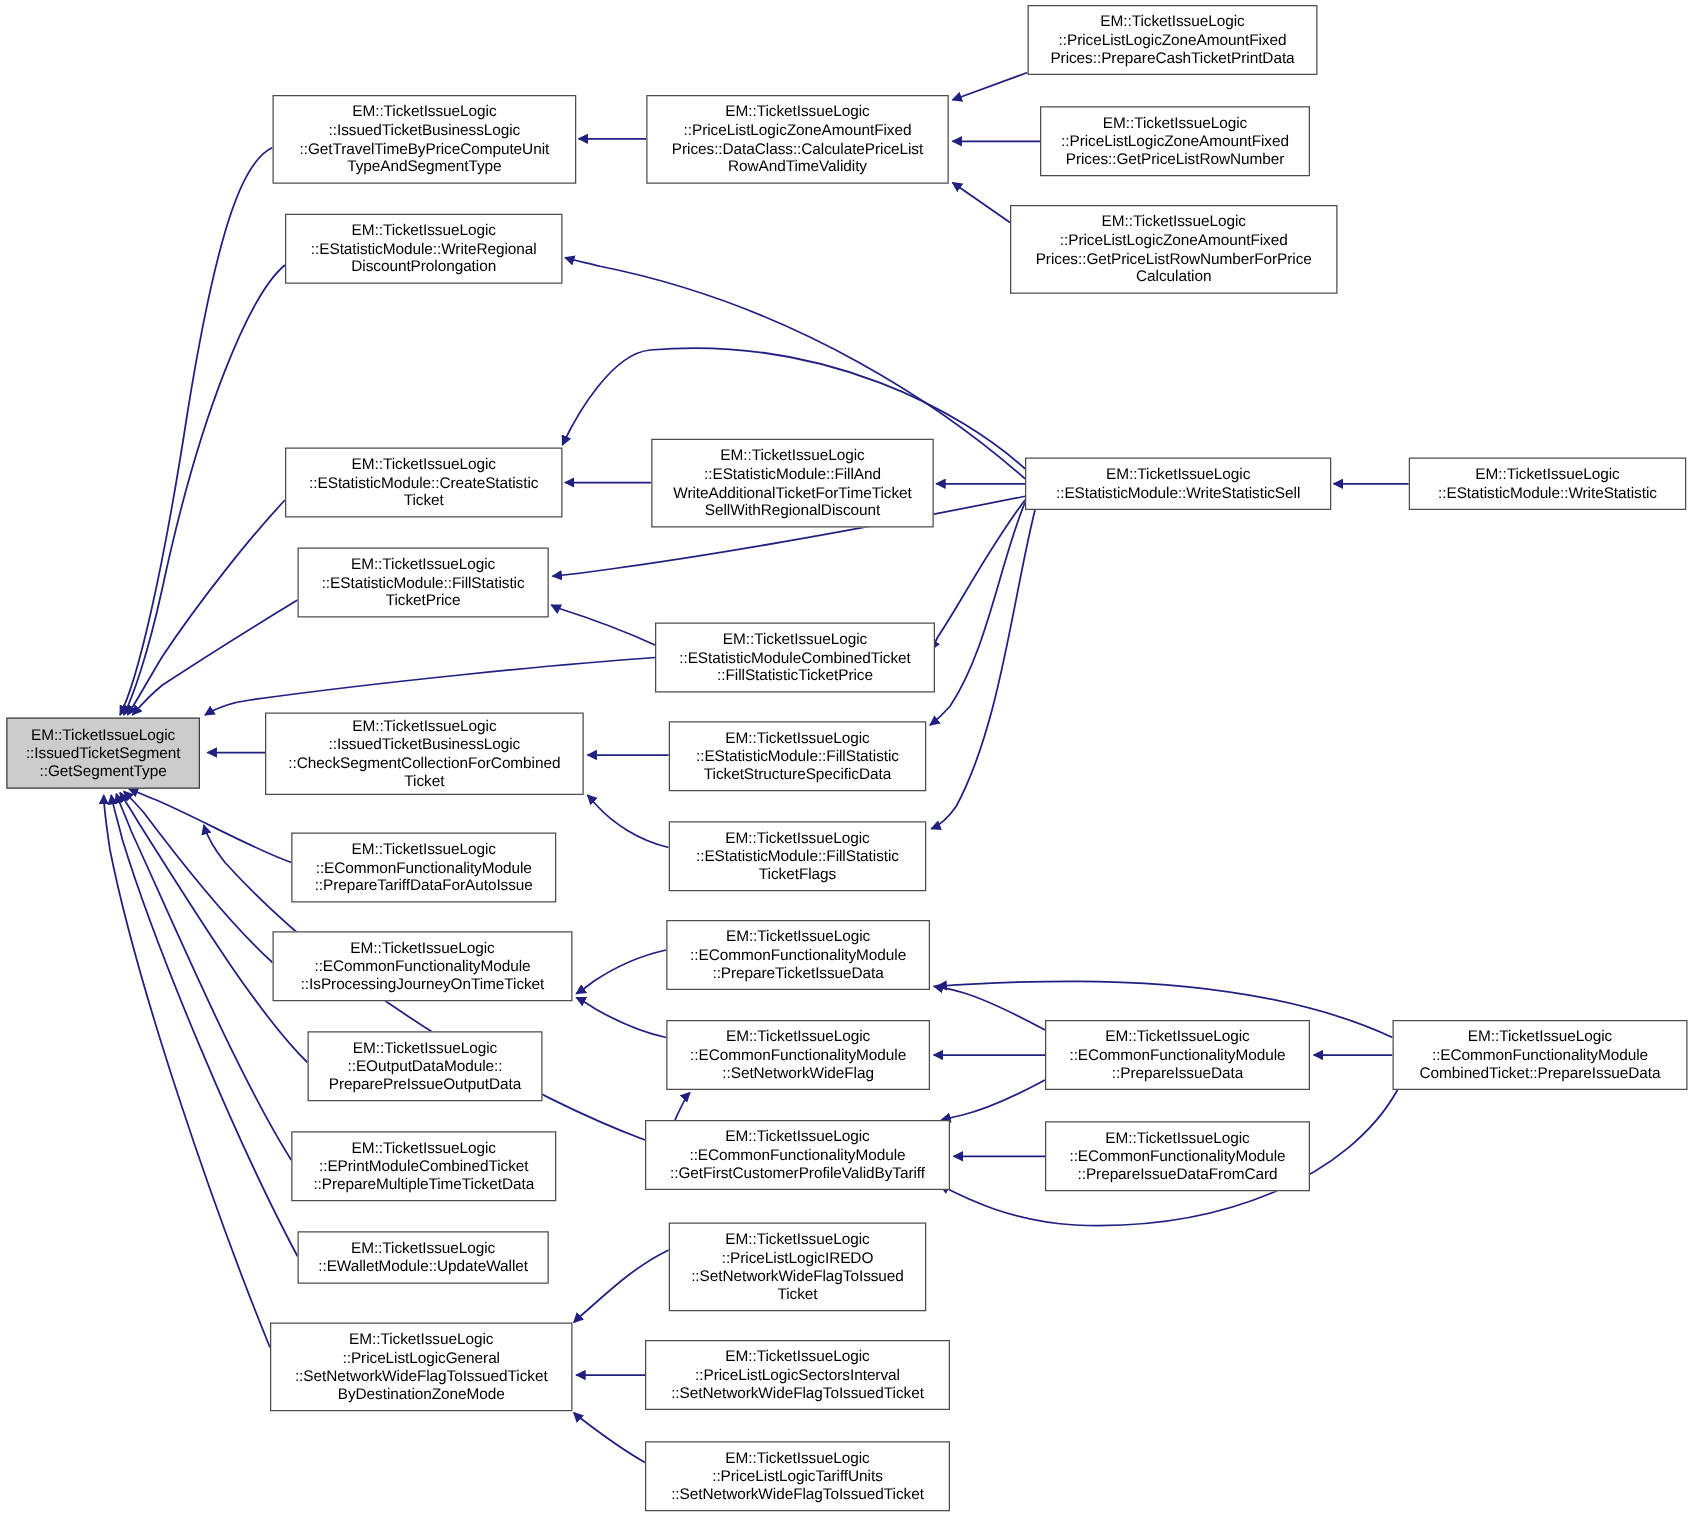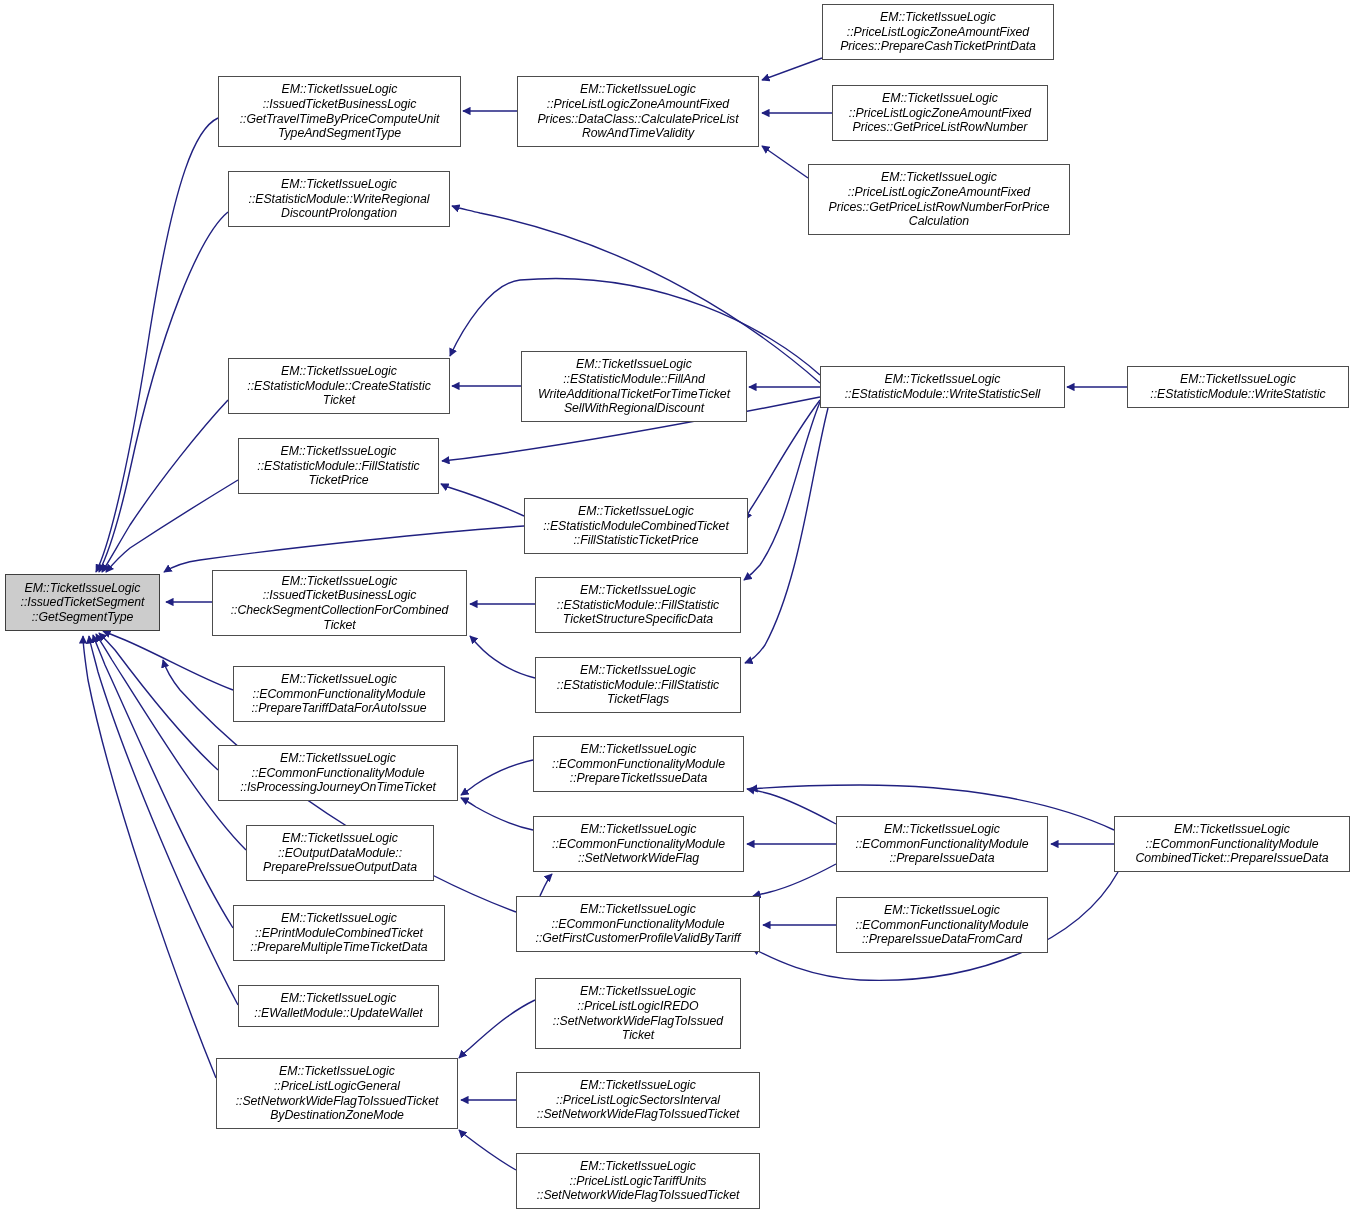--- a/index.html
+++ b/index.html
@@ -15,21 +15,21 @@
     align-items:center;
     justify-content:center;
     text-align:center;
     font-size:12.3px;
     line-height:14.6px;
     color:#000;
     letter-spacing:-0.05px;
     padding:1px 3px;
   }
   .node.root{background:#cccccc;border-color:#3f3f3f;}
-  .node .lbl{display:block;white-space:pre-line;font-style:italic;}
+  .node .lbl{display:block;white-space:pre-line;}
 </style>
 </head>
 <body>
 
 <div id="canvas">
   <svg id="edges" xmlns="http://www.w3.org/2000/svg">
     <defs>
       <marker id="arrow" viewBox="0 0 10 10" refX="9" refY="5" markerWidth="6" markerHeight="6" orient="auto-start-reverse">
         <path d="M 0 0 L 10 5 L 0 10 z" fill="#202080"></path>
       </marker>

